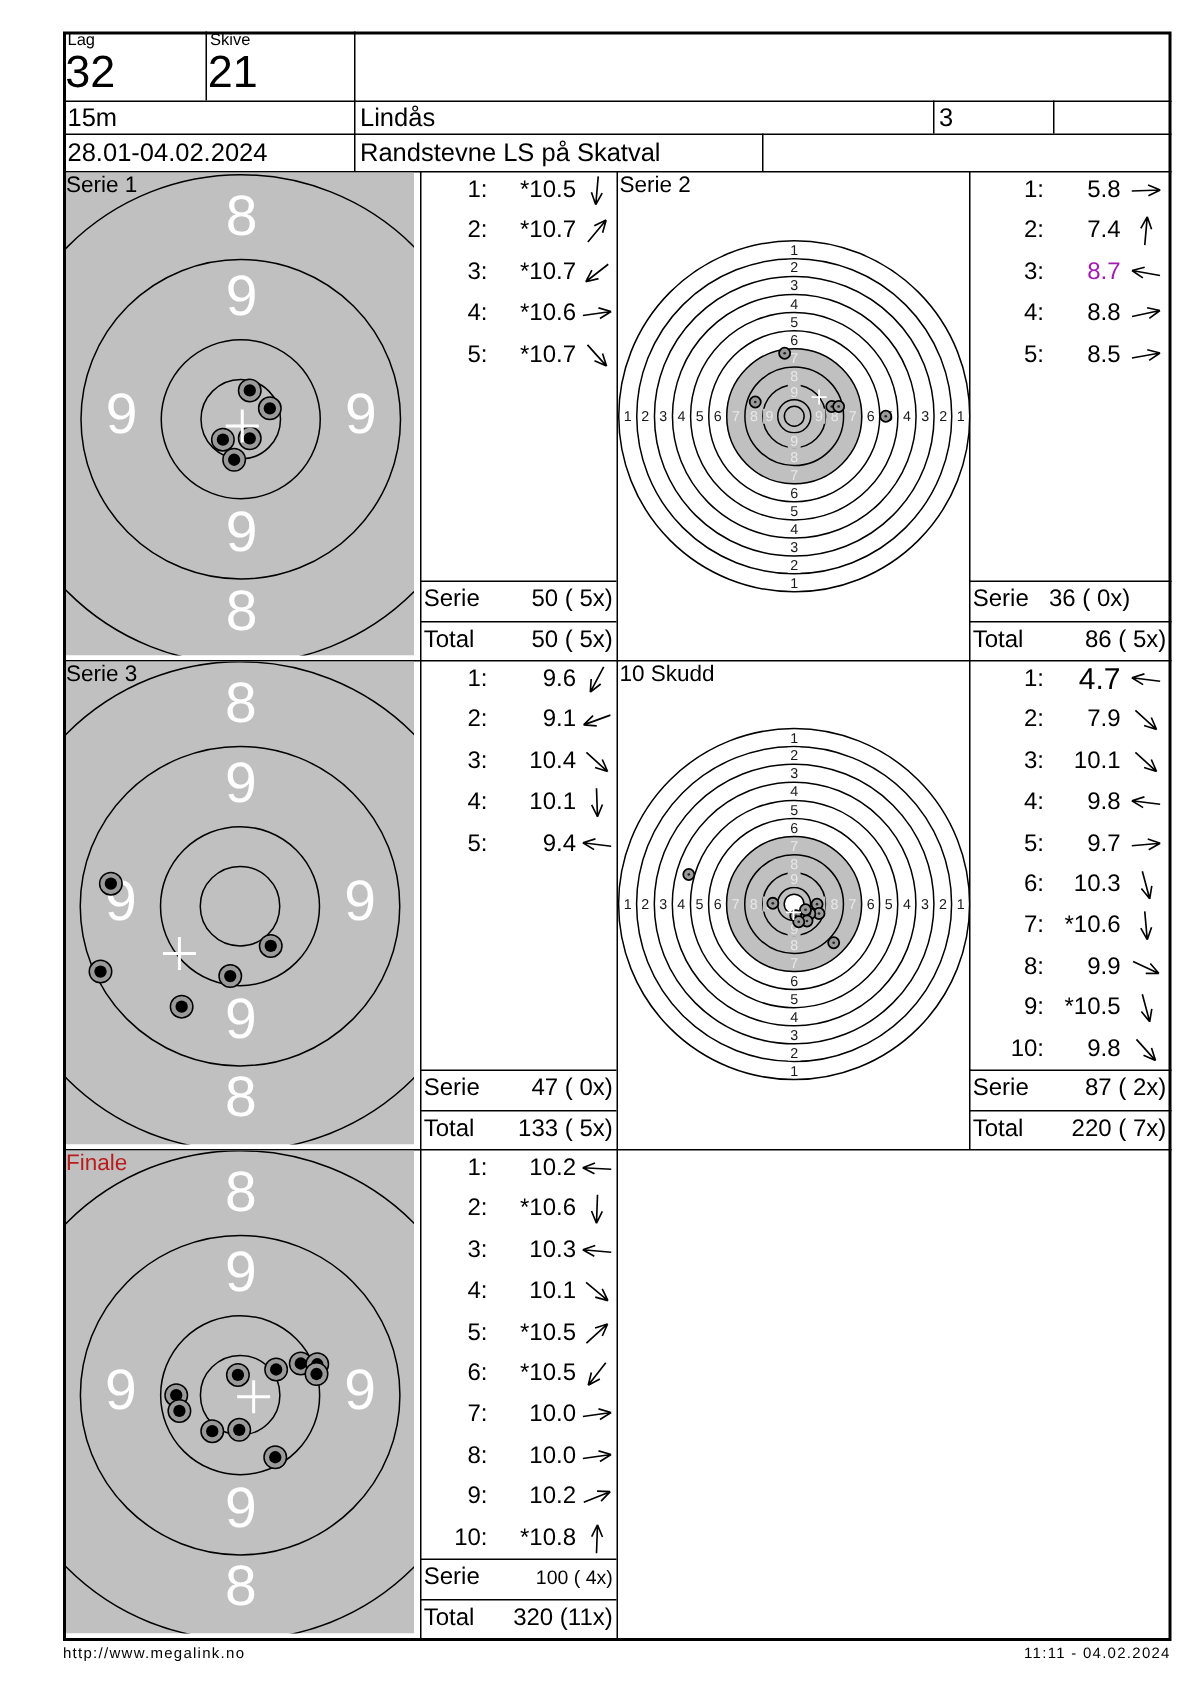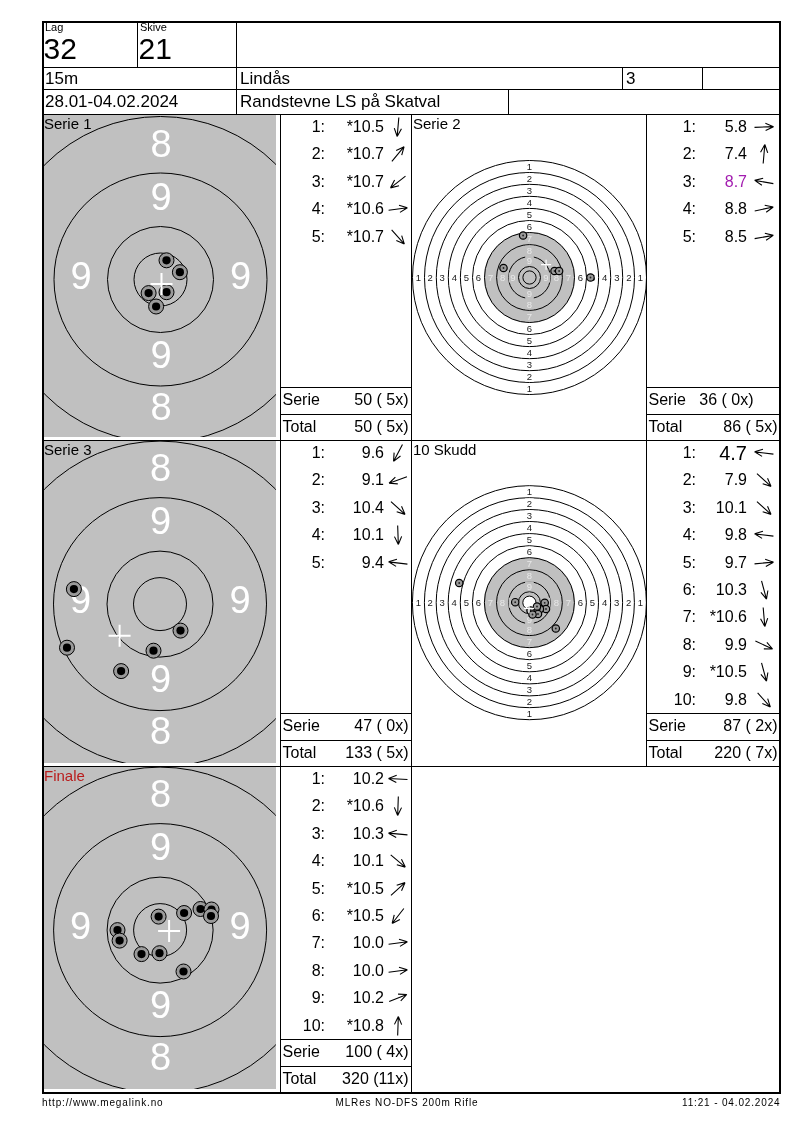--- a/index.html
+++ b/index.html
@@ -18,22 +18,21 @@
 <div style="position:absolute;top:20px;font-size:11px;line-height:15px;font-weight:normal;color:#000;white-space:pre;left:45px;">Lag</div>
 <div style="position:absolute;top:20px;font-size:11px;line-height:15px;font-weight:normal;color:#000;white-space:pre;left:140px;">Skive</div>
 <div style="position:absolute;top:35px;font-size:30px;line-height:28px;font-weight:normal;color:#000;white-space:pre;left:43.5px;">32</div>
 <div style="position:absolute;top:35px;font-size:30px;line-height:28px;font-weight:normal;color:#000;white-space:pre;left:138.5px;">21</div>
 <div style="position:absolute;top:67.5px;font-size:17px;line-height:21px;font-weight:normal;color:#000;white-space:pre;left:45px;">15m</div>
 <div style="position:absolute;top:67.5px;font-size:17px;line-height:21px;font-weight:normal;color:#000;white-space:pre;left:240px;">Lindås</div>
 <div style="position:absolute;top:67.5px;font-size:17px;line-height:21px;font-weight:normal;color:#000;white-space:pre;left:626px;">3</div>
 <div style="position:absolute;top:91px;font-size:17px;line-height:21px;font-weight:normal;color:#000;white-space:pre;left:45px;">28.01-04.02.2024</div>
 <div style="position:absolute;top:91px;font-size:17px;line-height:21px;font-weight:normal;color:#000;white-space:pre;left:240px;">Randstevne LS på Skatval</div>
 <div style="position:absolute;top:1096px;font-size:10px;line-height:14px;letter-spacing:0.85px;white-space:pre;left:42px;">http://www.megalink.no</div>
-<div style="position:absolute;top:1096px;font-size:10px;line-height:14px;letter-spacing:0.85px;white-space:pre;left:257px;width:300px;text-align:center;">MLRes NO-DFS 200m Rifle</div>
-<div style="position:absolute;top:1096px;font-size:10px;line-height:14px;letter-spacing:0.85px;white-space:pre;left:580.5px;width:200px;text-align:right;">11:21 - 04.02.2024</div>
+<div style="position:absolute;top:1096px;font-size:10px;line-height:14px;letter-spacing:0.85px;white-space:pre;left:580.5px;width:200px;text-align:right;">11:11 - 04.02.2024</div>
 <svg width="232" height="322" style="position:absolute;left:43.5px;top:114.5px">
       <rect x="0" y="0" width="232" height="322" fill="#c0c0c0"></rect>
       <circle cx="116.5" cy="164.5" r="26.5" fill="none" stroke="#000" stroke-width="1"></circle>
       <circle cx="116.5" cy="164.5" r="53" fill="none" stroke="#000" stroke-width="1"></circle>
       <circle cx="116.5" cy="164.5" r="106.5" fill="none" stroke="#000" stroke-width="1"></circle>
       <circle cx="116.5" cy="164.5" r="163" fill="none" stroke="#000" stroke-width="1"></circle>
       <text x="117" y="41.5" font-size="38" fill="#fff" text-anchor="middle" font-family="Liberation Sans,sans-serif">8</text>
       <text x="117" y="94.8" font-size="38" fill="#fff" text-anchor="middle" font-family="Liberation Sans,sans-serif">9</text>
       <text x="37" y="173.7" font-size="38" fill="#fff" text-anchor="middle" font-family="Liberation Sans,sans-serif">9</text>
       <text x="196.5" y="173.7" font-size="38" fill="#fff" text-anchor="middle" font-family="Liberation Sans,sans-serif">9</text>
@@ -584,15 +583,15 @@
 <div style="position:absolute;top:1015.6px;font-size:16px;line-height:20px;font-weight:normal;color:#000;white-space:pre;left:265px;width:60px;text-align:right;">10:</div>
 <div style="position:absolute;top:1015.6px;font-size:16px;line-height:20px;font-weight:normal;color:#000;white-space:pre;left:304px;width:80px;text-align:right;">*10.8</div>
 <svg style="position:absolute;left:384.5px;top:1012.6px" width="26" height="26">
       <g transform="rotate(-88 13 13)">
         <path d="M3.5 13 H22.5 M22.5 13 L14.5 9.4 M22.5 13 L14.5 16.6" stroke="#000" stroke-width="1.1" fill="none"></path>
       </g>
     </svg>
 <div style="position:absolute;left:280px;top:1038.5px;width:130.5px;height:1px;background:#000;"></div>
 <div style="position:absolute;left:280px;top:1065.5px;width:130.5px;height:1px;background:#000;"></div>
 <div style="position:absolute;top:1042px;font-size:16px;line-height:20px;font-weight:normal;color:#000;white-space:pre;left:282.5px;">Serie</div>
-<div style="position:absolute;top:1042px;font-size:16px;line-height:20px;font-weight:normal;color:#000;white-space:pre;left:298.5px;width:110px;text-align:right;">100 ( 4x)</div>
+<div style="position:absolute;top:1042px;font-size:13px;line-height:20px;font-weight:normal;color:#000;white-space:pre;left:298.5px;width:110px;text-align:right;">100 ( 4x)</div>
 <div style="position:absolute;top:1068.5px;font-size:16px;line-height:20px;font-weight:normal;color:#000;white-space:pre;left:282.5px;">Total</div>
 <div style="position:absolute;top:1068.5px;font-size:16px;line-height:20px;font-weight:normal;color:#000;white-space:pre;left:298.5px;width:110px;text-align:right;">320 (11x)</div>
 </div>
 </body></html>

